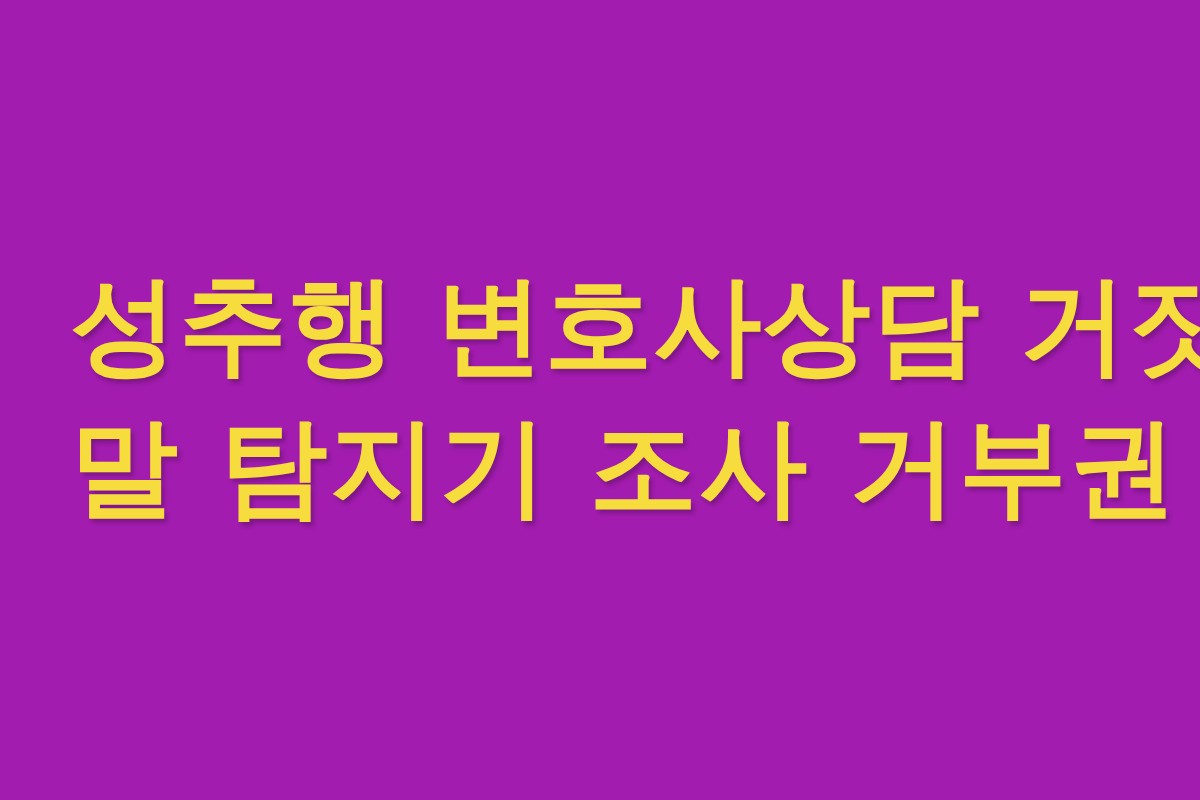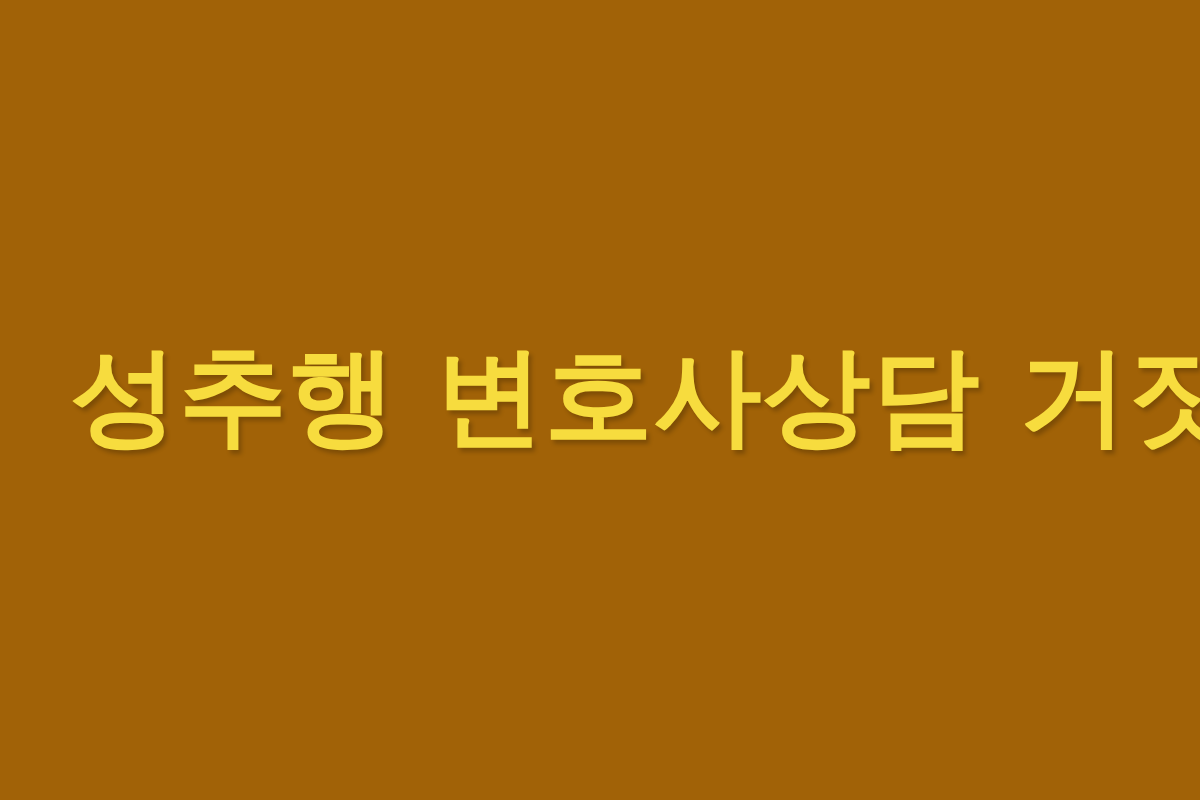--- a/index.html
+++ b/index.html
@@ -17,21 +17,21 @@
 
   #banner {
     position: relative;
     width: 1200px;
     height: 800px;
     box-sizing: border-box;
     display: flex;
     flex-direction: column;
     align-items: center;
     justify-content: center;
-    background-color: #a16207;
+    background-color: #a21caf;
   }
 
   #headline {
     display: flex;
     flex-direction: column;
     align-items: center;
     justify-content: center;
     gap: 6px;
     width: 1060px;
     margin-top: -8px;
@@ -56,15 +56,16 @@
     letter-spacing: 2px;
   }
 </style>
 </head>
 <body>
 
 <div id="banner">
 
   <div id="headline">
     <span class="headline-line line-1">성추행 변호사상담 거짓</span>
+    <span class="headline-line line-2">말 탐지기 조사 거부권</span>
   </div>
 
 </div>
 
 </body></html>

